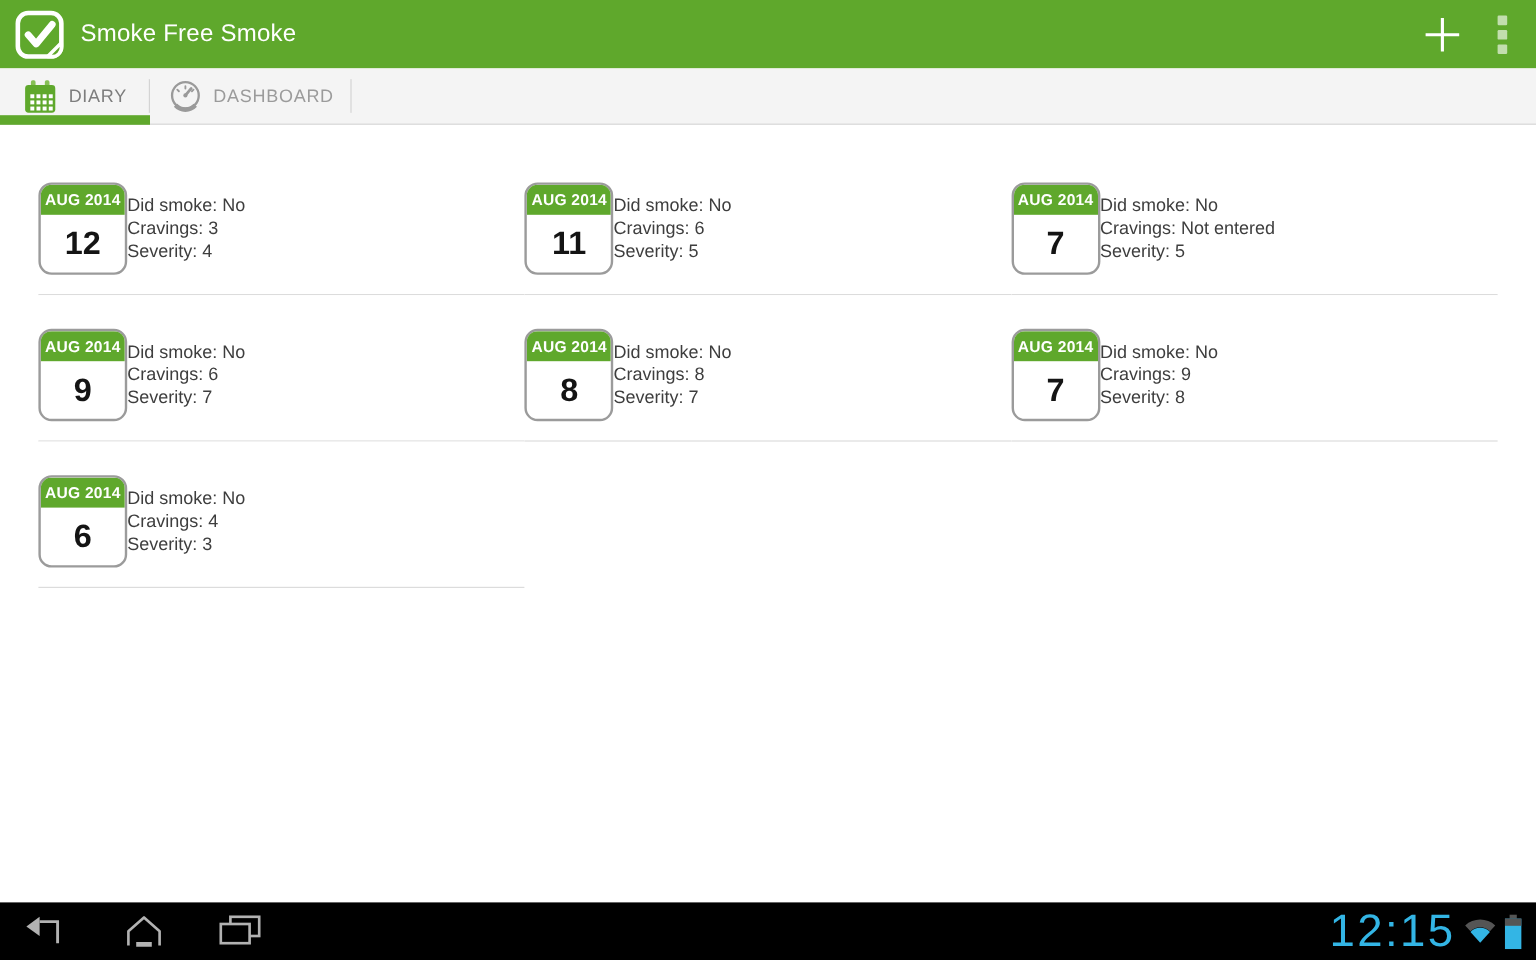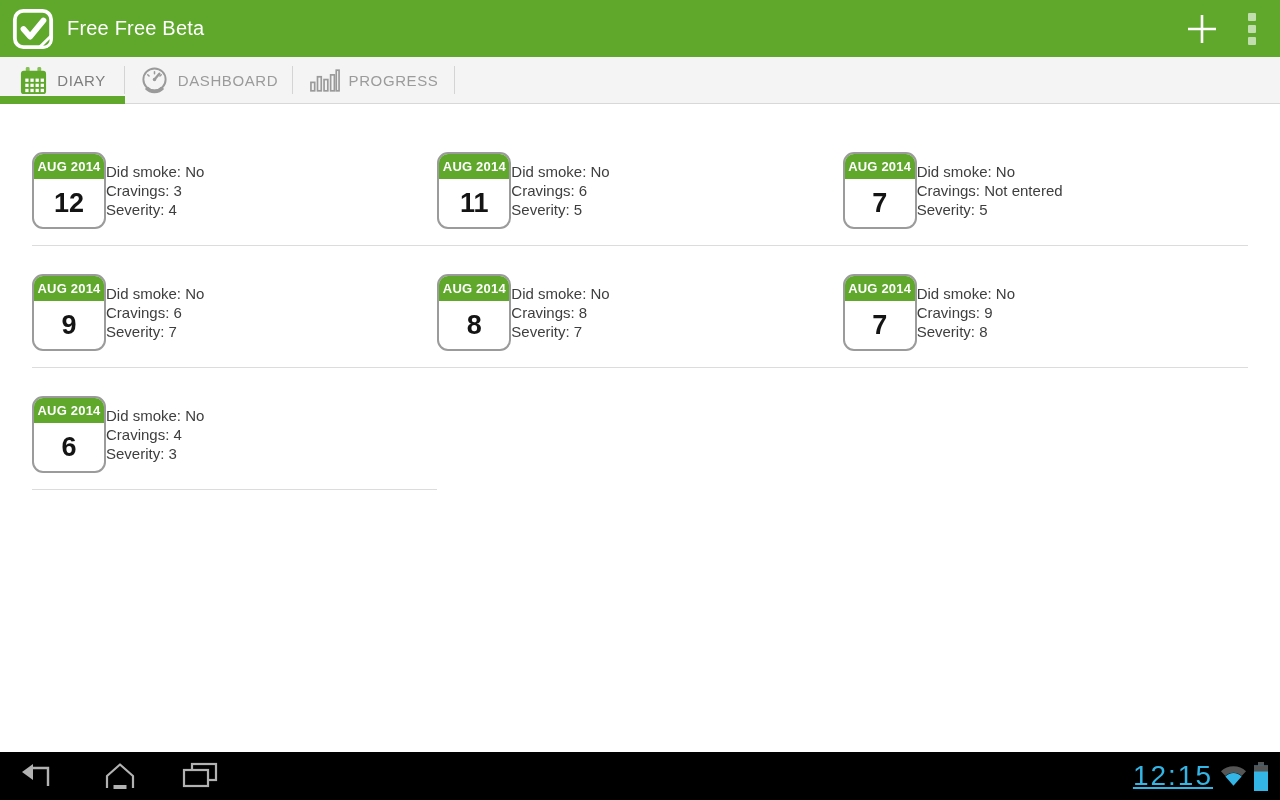--- a/index.html
+++ b/index.html
@@ -62,36 +62,36 @@
   .entry-text { padding-top:10px; font-size:15px; line-height:19px; color:#3e3e3e; }
 
   
   .nav-bar {
     position:absolute; left:0; right:0; bottom:0; height:48px; background:#000;
     display:flex; align-items:center;
   }
   .nav-btn { width:80px; height:48px; display:flex; align-items:center; justify-content:center; cursor:pointer; }
   .status-cluster { margin-left:auto; display:flex; align-items:center; gap:7px; padding-right:12px; }
   .clock {
-    color:#33b5e5; font-size:28px; font-weight:300; letter-spacing:2px;
-    font-family:"Liberation Sans", sans-serif; line-height:48px;text-decoration:underline;
+    color:#33b5e5; font-size:38px; font-weight:300; letter-spacing:2px;
+    font-family:"Liberation Sans", sans-serif; line-height:48px;
   }
 </style>
 </head>
 <body>
 
 <div class="screen">
 
   <div class="action-bar">
     <svg class="app-icon" viewBox="0 0 44 44">
       <rect x="3" y="3" width="38" height="38" rx="9" fill="none" stroke="#ffffff" stroke-width="4"></rect>
       <path d="M29 41 L41 29 L41 33 C41 37.4 37.4 41 33 41 Z" fill="#5fa82c" stroke="#ffffff" stroke-width="3" stroke-linejoin="round"></path>
       <path d="M12 22 L19 30 L33 13" fill="none" stroke="#ffffff" stroke-width="6" stroke-linecap="round" stroke-linejoin="round"></path>
     </svg>
-    <div class="ab-title">Free Free Beta</div>
+    <div class="ab-title">Smoke Free Smoke</div>
     <div class="ab-spacer"></div>
     <div class="ab-btn">
       <svg width="32" height="32" viewBox="0 0 32 32">
         <path d="M16 2 V30 M2 16 H30" stroke="#ffffff" stroke-width="2.6" fill="none"></path>
       </svg>
     </div>
     <div class="overflow-btn">
       <div class="overflow-dot"></div>
       <div class="overflow-dot"></div>
       <div class="overflow-dot"></div>
@@ -130,33 +130,20 @@
         <circle cx="15" cy="14" r="11.5" fill="none" stroke="#9a9a9a" stroke-width="2"></circle>
         <path d="M6.5 22.5 A 11.5 11.5 0 0 0 23.5 22.5" fill="none" stroke="#9a9a9a" stroke-width="4"></path>
         <path d="M15 14 L20 8" stroke="#9a9a9a" stroke-width="2.4" stroke-linecap="round"></path>
         <circle cx="15" cy="14" r="1.8" fill="#9a9a9a"></circle>
         <path d="M8 9 l1.4 1.4 M15 6 v2 M22 9 l-1.4 1.4" stroke="#9a9a9a" stroke-width="1.6" stroke-linecap="round"></path>
       </svg>
       <span>DASHBOARD</span>
       <div class="sep"></div>
     </div>
 
-    <div class="tab tab-progress">
-      <svg class="tab-icon" width="30" height="29" viewBox="0 0 32 30">
-        <g fill="none" stroke="#9a9a9a" stroke-width="1.8">
-          <rect x="1" y="17" width="4" height="9"></rect>
-          <rect x="8" y="11" width="4" height="15"></rect>
-          <rect x="15" y="14" width="4" height="12"></rect>
-          <rect x="22" y="9" width="4" height="17"></rect>
-          <rect x="28" y="4" width="3" height="22"></rect>
-        </g>
-      </svg>
-      <span>PROGRESS</span>
-      <div class="sep"></div>
-    </div>
 
 
   </div>
 
   <div class="diary-list">
     <div class="diary-grid">
 
       <div class="diary-cell">
         <div class="date-badge">
           <div class="date-badge-month">AUG 2014</div>

